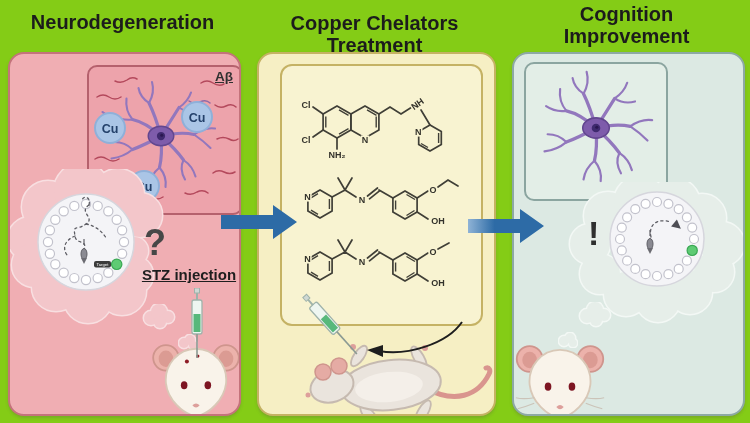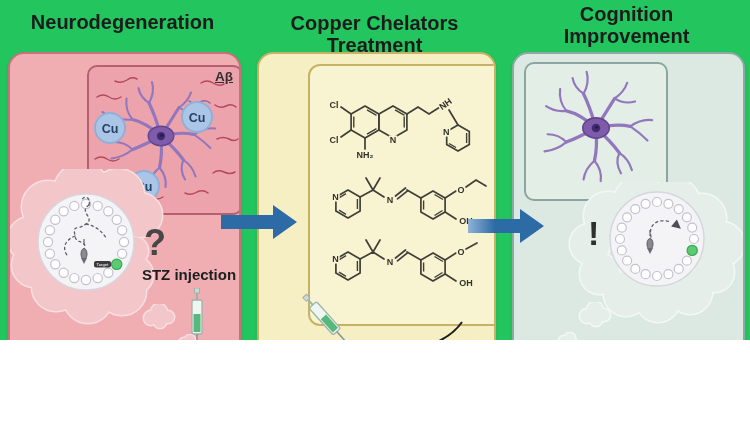--- a/index.html
+++ b/index.html
@@ -1,32 +1,32 @@
 <!DOCTYPE html>
 <html><head>
 <meta charset="utf-8">
 <style>
   html,body{margin:0;padding:0;background:#ffffff;}
-  #stage{position:relative;width:750px;height:340px;background:#22c55e;overflow:hidden;
+  #stage{position:relative;width:750px;height:423px;background:#84cc16;overflow:hidden;
          font-family:"Liberation Sans",sans-serif;}
   .title{position:absolute;text-align:center;font-size:20px;font-weight:600;color:#1c1c1c;line-height:22px;}
   .title span{display:block;margin:0 auto;}
   .panel{position:absolute;top:52px;height:360px;border-radius:16px;border:2.5px solid;
          overflow:hidden;box-shadow:0 2px 3px rgba(90,80,80,.25);}
   #panel-left{left:8px;width:229px;background:#f0aeb3;border-color:#c4737b;}
   #panel-mid{left:257px;width:235px;background:#f6efc4;border-color:#c5b264;}
   #panel-right{left:512px;width:229px;background:#dce9e3;border-color:#8da9a4;}
   .abs{position:absolute;}
   .innerbox{position:absolute;border-radius:10px;border:2px solid;}
   #abeta-box{left:77px;top:11px;width:152px;height:146px;background:#eda3ab;border-color:#b5616d;}
-  #chem-box{left:21px;top:10px;width:199px;height:258px;background:#f8f3d1;border-color:#c5b264;border-radius:12px;margin-left:28px;}
+  #chem-box{left:21px;top:10px;width:199px;height:258px;background:#f8f3d1;border-color:#c5b264;border-radius:12px;}
   #neuron-box{left:10px;top:8px;width:140px;height:135px;background:#e3eee7;border-color:#8ba5a0;}
   .corner-label{position:absolute;font-size:13.5px;font-weight:600;color:#303030;}
   .qmark{position:absolute;font-size:36px;font-weight:700;color:#474747;}
-  .stz{position:absolute;font-size:15px;font-weight:700;color:#1e1e1e;text-align:center;}
+  .stz{position:absolute;font-size:15px;font-weight:700;color:#1e1e1e;text-align:center;text-decoration:underline;}
   svg{display:block;}
   svg text{font-family:"Liberation Sans",sans-serif;}
   .chemtext{font-size:9px;font-weight:600;fill:#33322b;paint-order:stroke;stroke:#f8f3d1;stroke-width:3px;}
   .bond{stroke:#403f37;stroke-width:1.7;fill:none;stroke-linecap:round;}
   .tick{stroke:#403f37;stroke-width:1.4;fill:none;}
   .dash{stroke:#5c5c63;stroke-width:1.3;fill:none;stroke-dasharray:2.2 3.2;stroke-linecap:round;}
   .branch{stroke:#9277bd;stroke-width:4.2;fill:none;stroke-linecap:round;}
   .branch2{stroke:#9277bd;stroke-width:2.8;fill:none;stroke-linecap:round;}
   .fibril{stroke:#b4495c;stroke-width:1.5;fill:none;stroke-linecap:round;}
   .fibril2{stroke:#8e6aa8;stroke-width:1.5;fill:none;stroke-linecap:round;}

